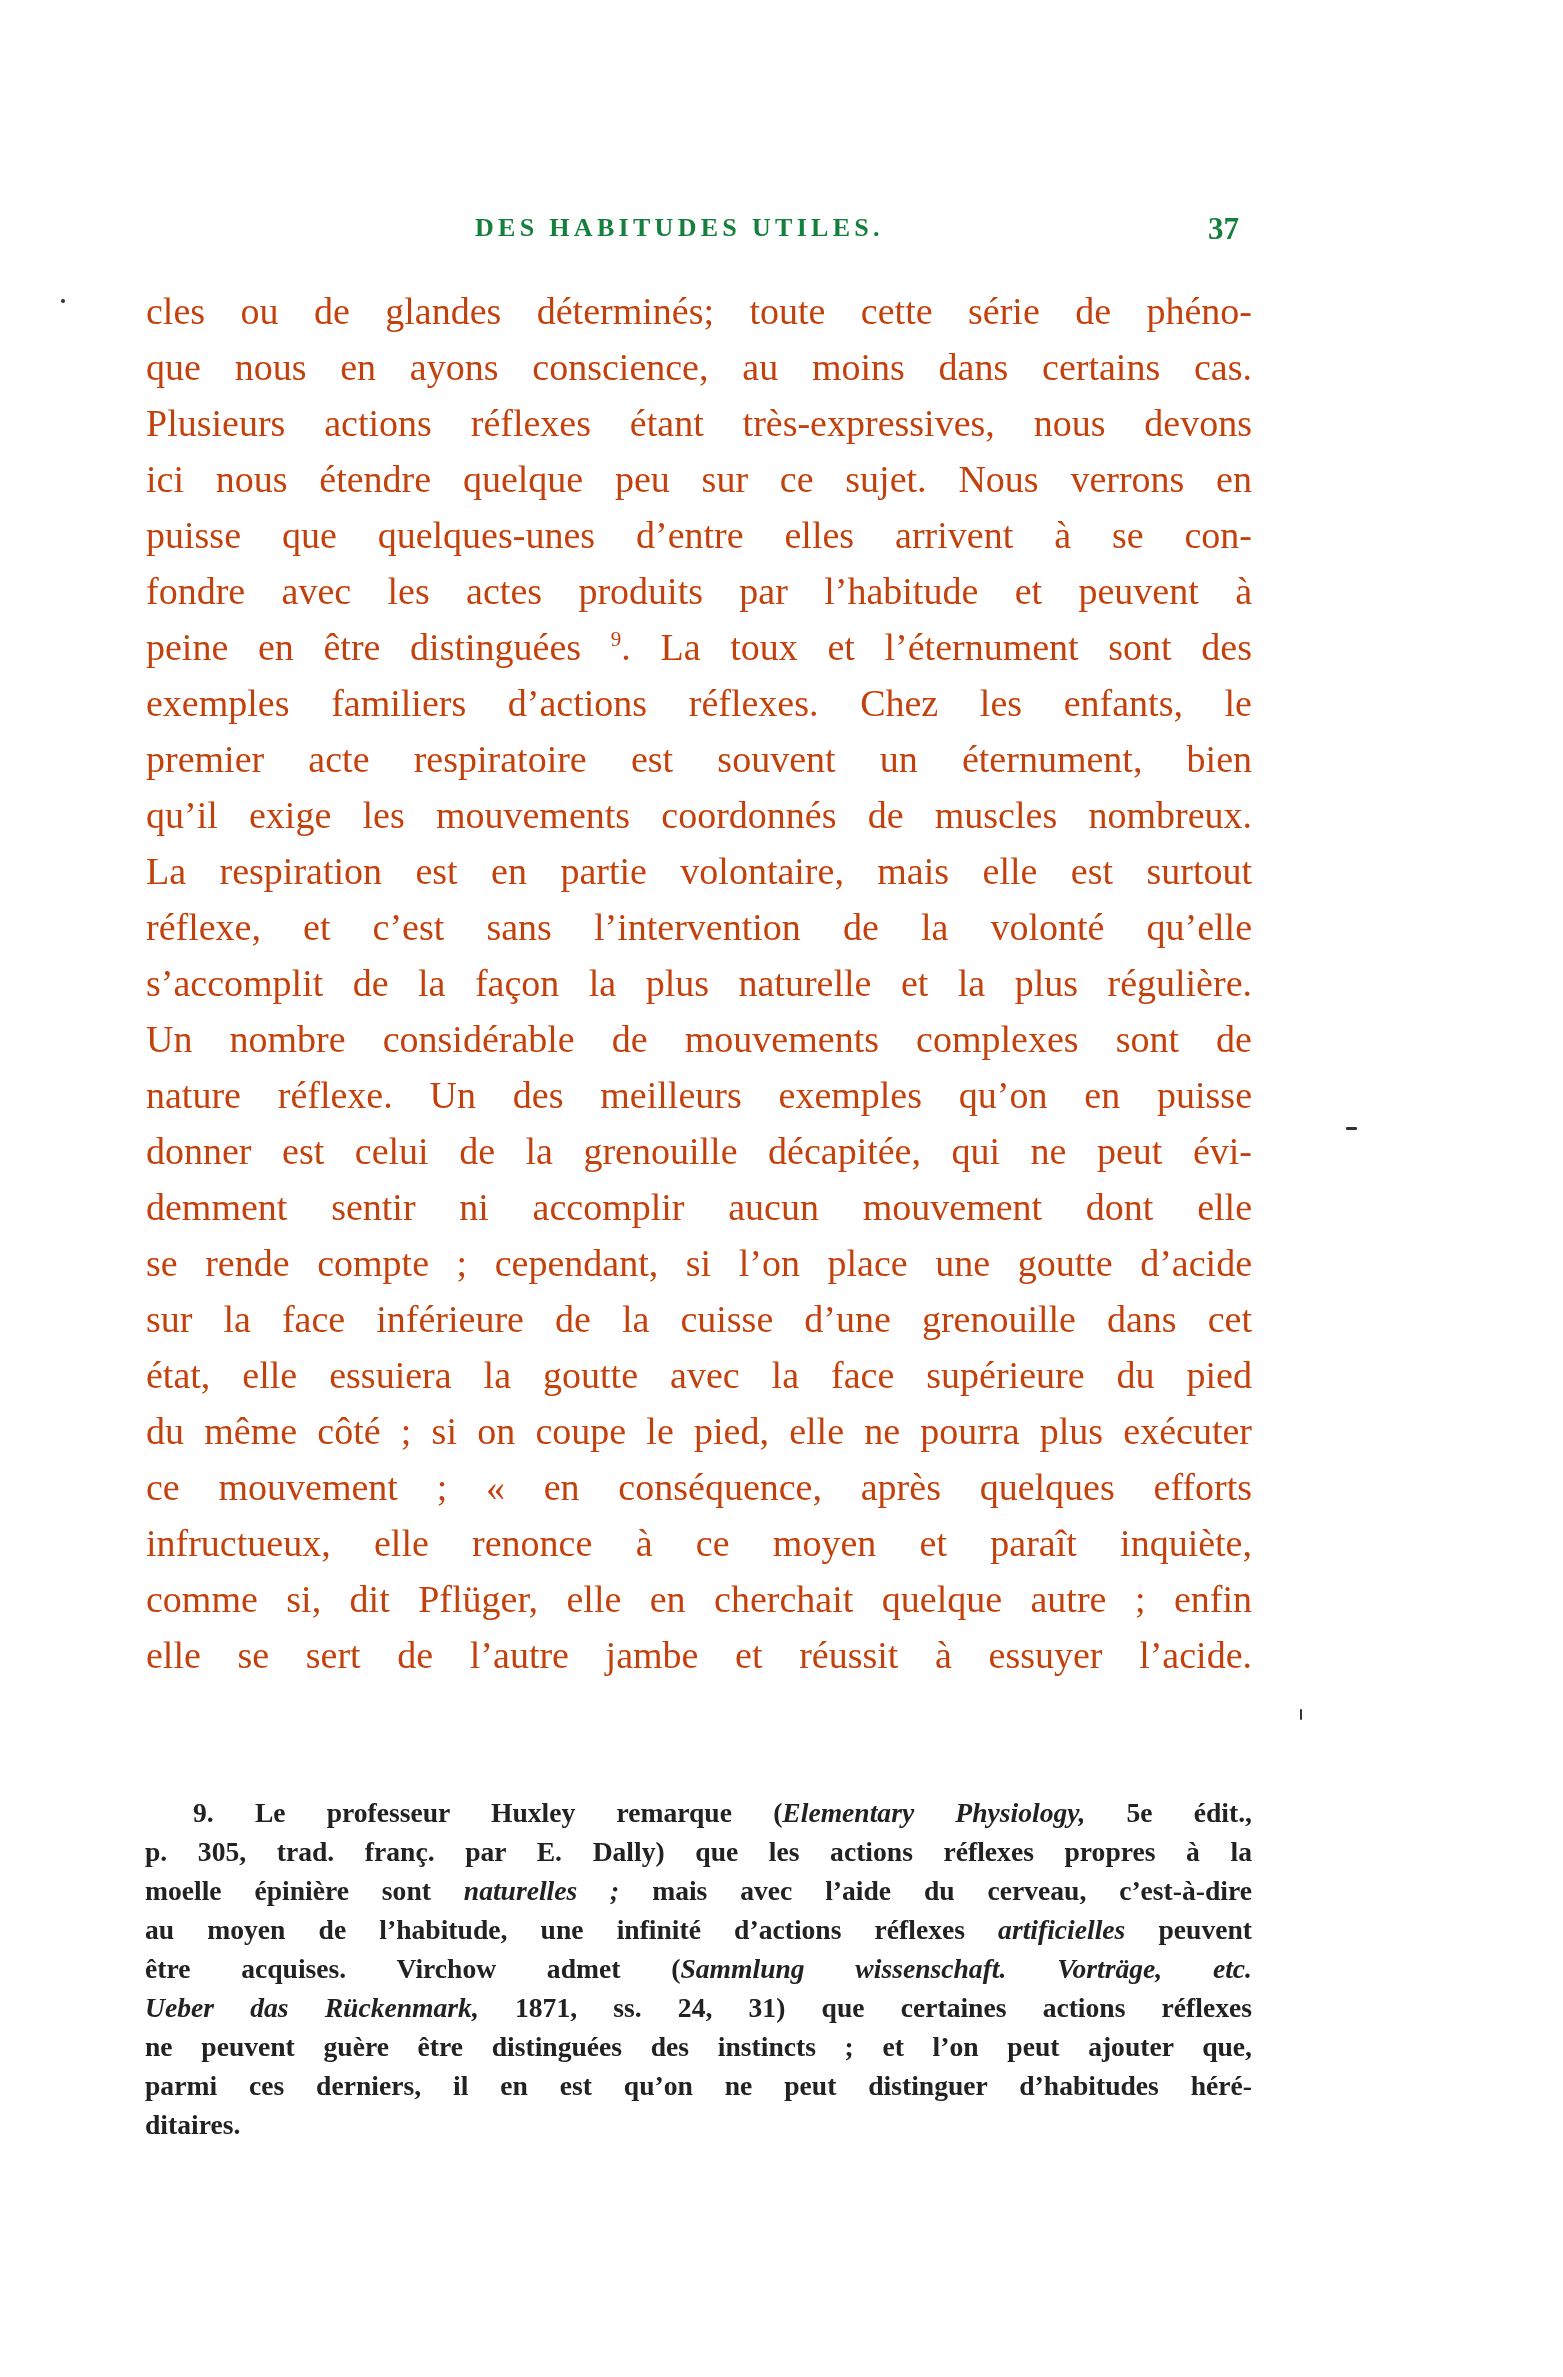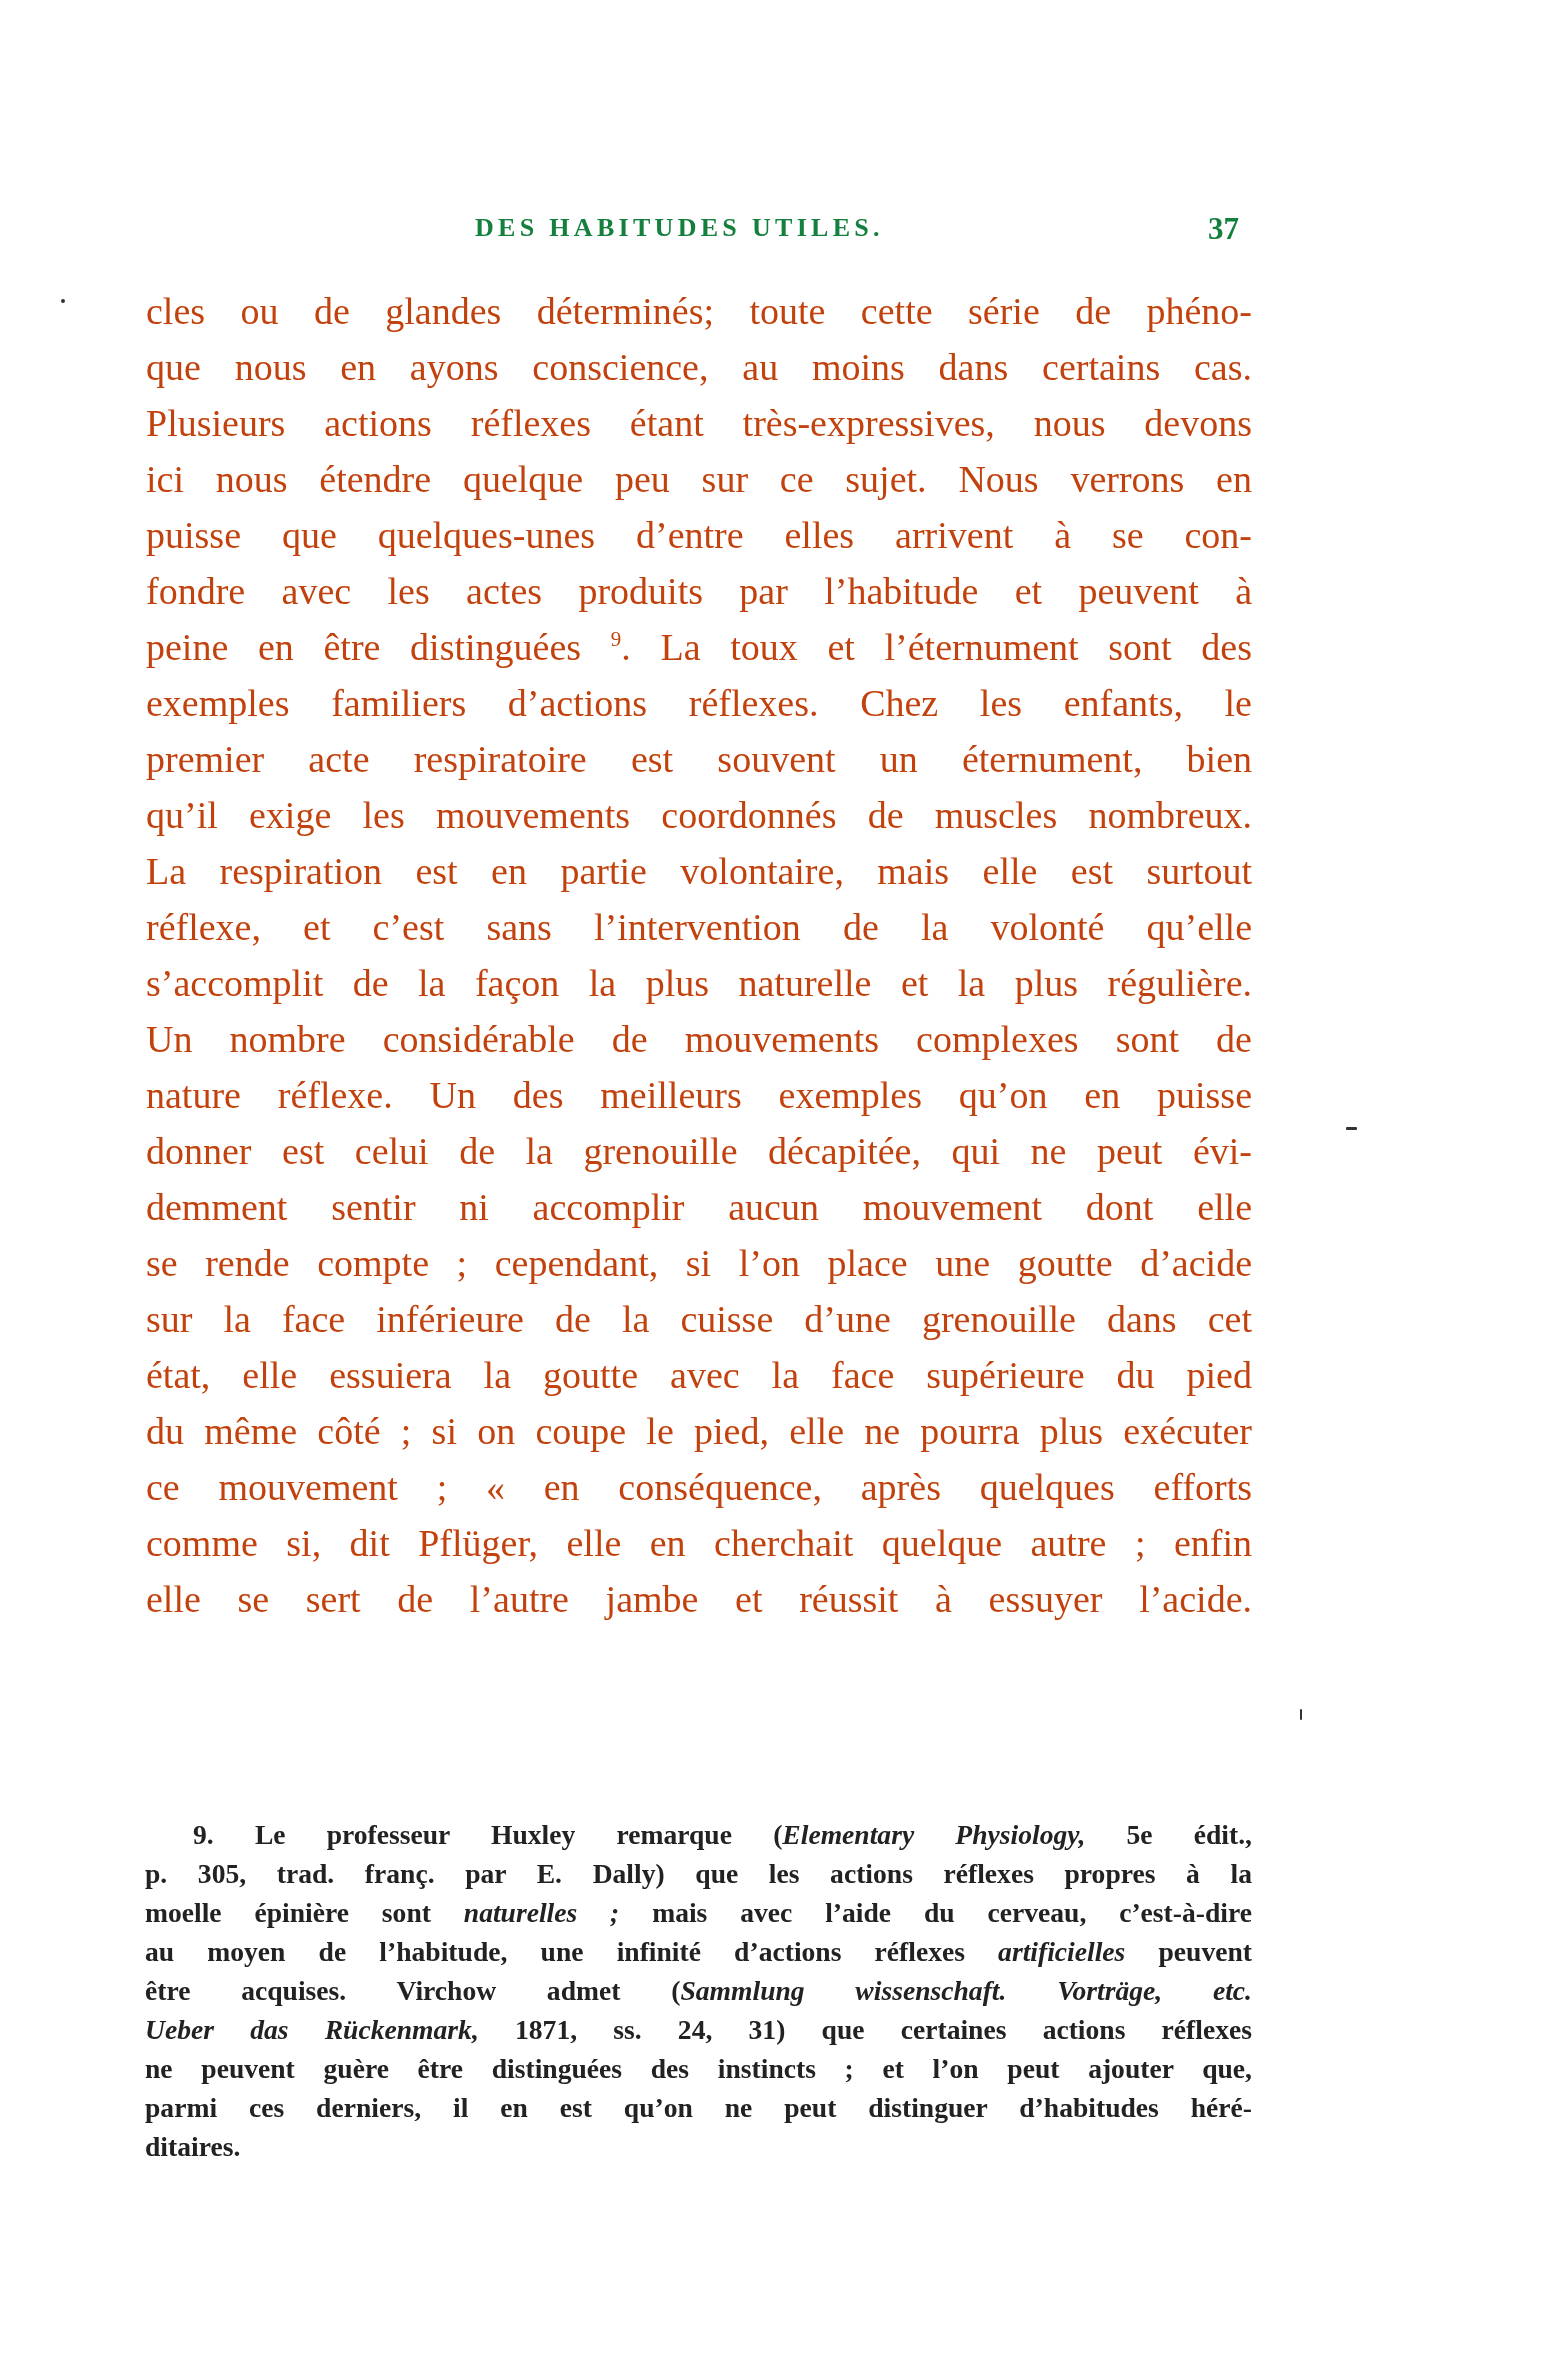--- a/index.html
+++ b/index.html
@@ -19,21 +19,21 @@
   }
   .line { display: block; white-space: nowrap; text-align: justify; text-align-last: justify; height: 56px; overflow: visible; }
   .line.last { text-align-last: justify; }
   sup.fnref { font-size: 21px; vertical-align: 14.3px; line-height: 0; }
   .footnotes {
     position: absolute; left: 193px; top: 1793px; width: 1059px;
     font-family: "Liberation Serif", "DejaVu Serif", serif; font-weight: bold;
     font-size: 27.6px; line-height: 39px; color: #222222;
   }
   .fn-line { display: block; white-space: nowrap; text-align: justify; text-align-last: justify; height: 39px; }
-  .fn-line.first { padding-left: 0; margin-top: 22px; }
+  .fn-line.first { padding-left: 0; }
   .fn-line.cont { margin-left: -48px; }
   .fn-line.end { text-align-last: left; }
   .it { font-style: italic; }
   .speck { position: absolute; background: #333; border-radius: 50%; }
 </style>
 </head>
 <body>
 
 <div class="page">
 
@@ -58,20 +58,21 @@
     <span class="line">s’accomplit de la façon la plus naturelle et la plus régulière.</span>
     <span class="line">Un nombre considérable de mouvements complexes sont de</span>
     <span class="line">nature réflexe. Un des meilleurs exemples qu’on en puisse</span>
     <span class="line">donner est celui de la grenouille décapitée, qui ne peut évi-</span>
     <span class="line">demment sentir ni accomplir aucun mouvement dont elle</span>
     <span class="line">se rende compte ; cependant, si l’on place une goutte d’acide</span>
     <span class="line">sur la face inférieure de la cuisse d’une grenouille dans cet</span>
     <span class="line">état, elle essuiera la goutte avec la face supérieure du pied</span>
     <span class="line">du même côté ; si on coupe le pied, elle ne pourra plus exécuter</span>
     <span class="line">ce mouvement ; « en conséquence, après quelques efforts</span>
+    <span class="line">infructueux, elle renonce à ce moyen et paraît inquiète,</span>
     <span class="line">comme si, dit Pflüger, elle en cherchait quelque autre ; enfin</span>
     <span class="line last">elle se sert de l’autre jambe et réussit à essuyer l’acide.</span>
   </div>
 
   <div class="footnotes">
     <span class="fn-line first"><span>9.</span> <span>Le professeur Huxley remarque (</span><span class="it">Elementary Physiology,</span><span> 5e édit.,</span></span>
     <span class="fn-line cont">p. 305, trad. franç. par E. Dally) que les actions réflexes propres à la</span>
     <span class="fn-line cont"><span>moelle épinière sont </span><span class="it">naturelles ;</span><span> mais avec l’aide du cerveau, c’est-à-dire</span></span>
     <span class="fn-line cont"><span>au moyen de l’habitude, une infinité d’actions réflexes </span><span class="it">artificielles</span><span> peuvent</span></span>
     <span class="fn-line cont"><span>être acquises. Virchow admet (</span><span class="it">Sammlung wissenschaft. Vorträge, etc.</span></span>

